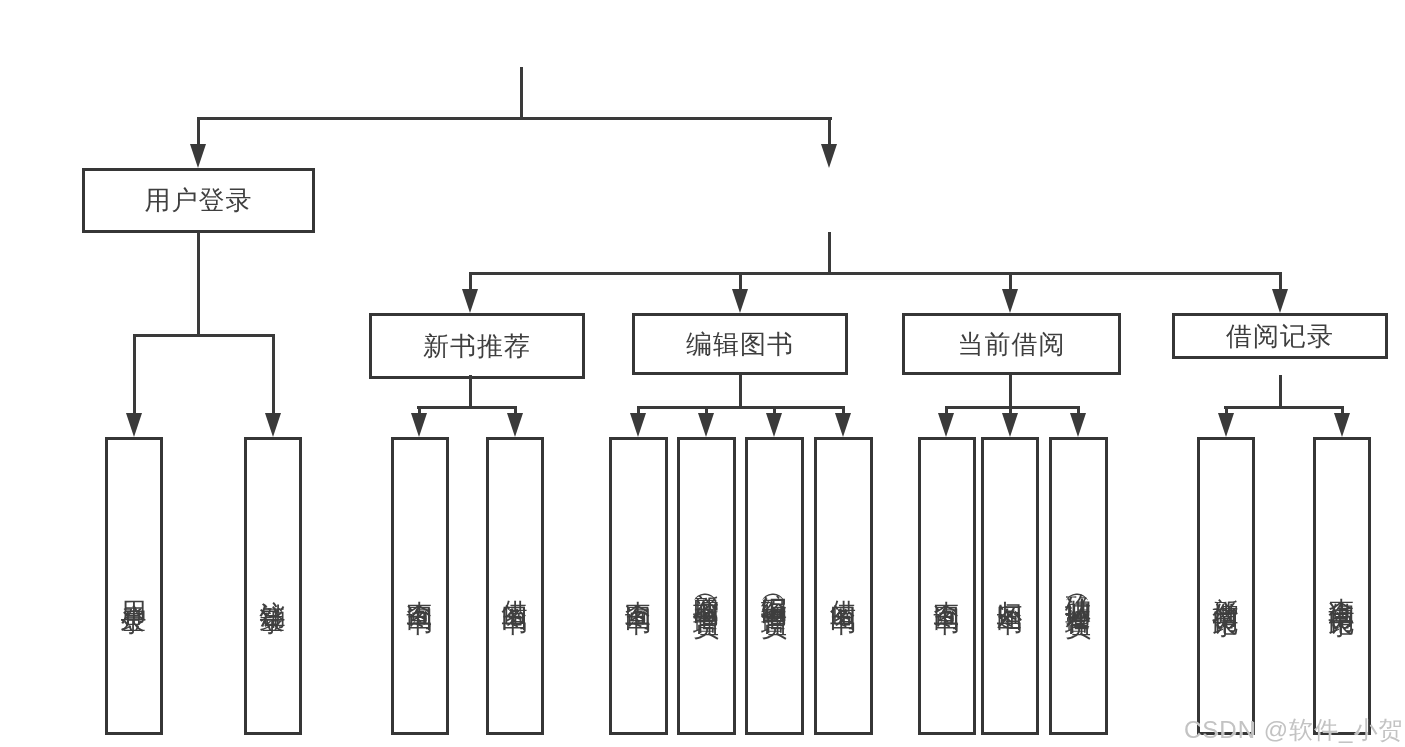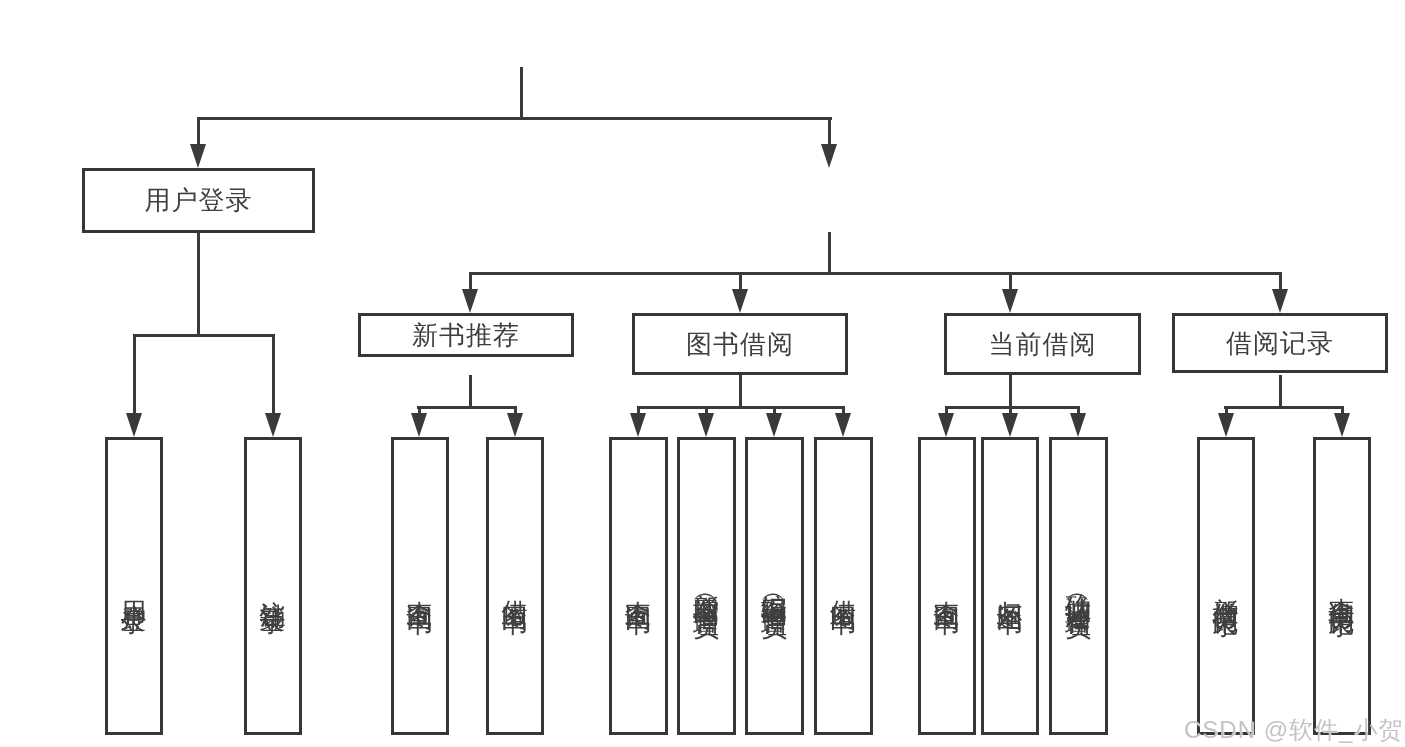--- a/index.html
+++ b/index.html
@@ -36,24 +36,24 @@
   }
 </style>
 </head>
 <body>
 
 <div id="canvas">
 
 
   <div class="box" style="left:82px;top:168px;width:233px;height:65px">用户登录</div>
 
-  <div class="box" style="left:358px;top:313px;width:216px;height:44px">新书推荐</div>
-  <div class="box" style="left:632px;top:313px;width:216px;height:62px">图书借阅</div>
-  <div class="box" style="left:944px;top:313px;width:197px;height:62px">当前借阅</div>
-  <div class="box" style="left:1172px;top:313px;width:216px;height:60px">借阅记录</div>
+  <div class="box" style="left:369px;top:313px;width:216px;height:66px">新书推荐</div>
+  <div class="box" style="left:632px;top:313px;width:216px;height:62px">编辑图书</div>
+  <div class="box" style="left:902px;top:313px;width:219px;height:62px">当前借阅</div>
+  <div class="box" style="left:1172px;top:313px;width:216px;height:46px">借阅记录</div>
 
   <div class="box vbox" style="left:105px;top:437px;width:58px;height:298px">用户登录</div>
   <div class="box vbox" style="left:244px;top:437px;width:58px;height:298px">注销登录</div>
 
   <div class="box vbox" style="left:391px;top:437px;width:58px;height:298px">查询图书</div>
   <div class="box vbox" style="left:486px;top:437px;width:58px;height:298px">借阅图书</div>
 
   <div class="box vbox" style="left:609px;top:437px;width:59px;height:298px">查询图书</div>
   <div class="box vbox" style="left:677px;top:437px;width:59px;height:298px">新增图书（管理员）</div>
   <div class="box vbox" style="left:745px;top:437px;width:59px;height:298px">编辑图书（管理员）</div>

